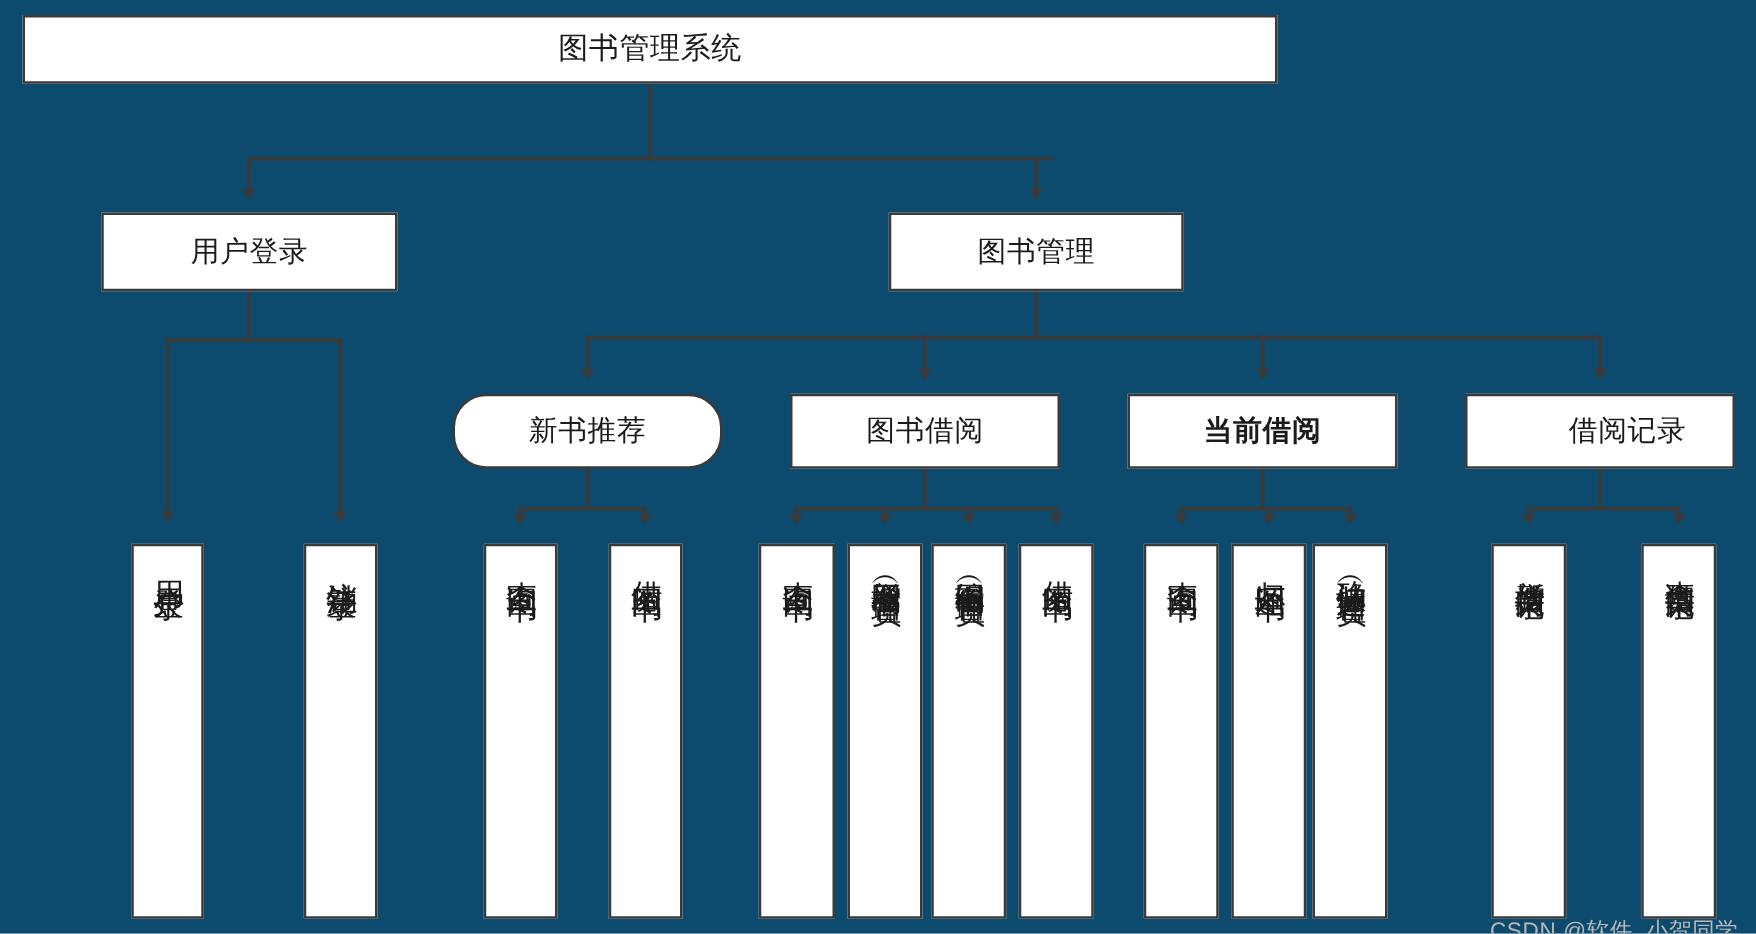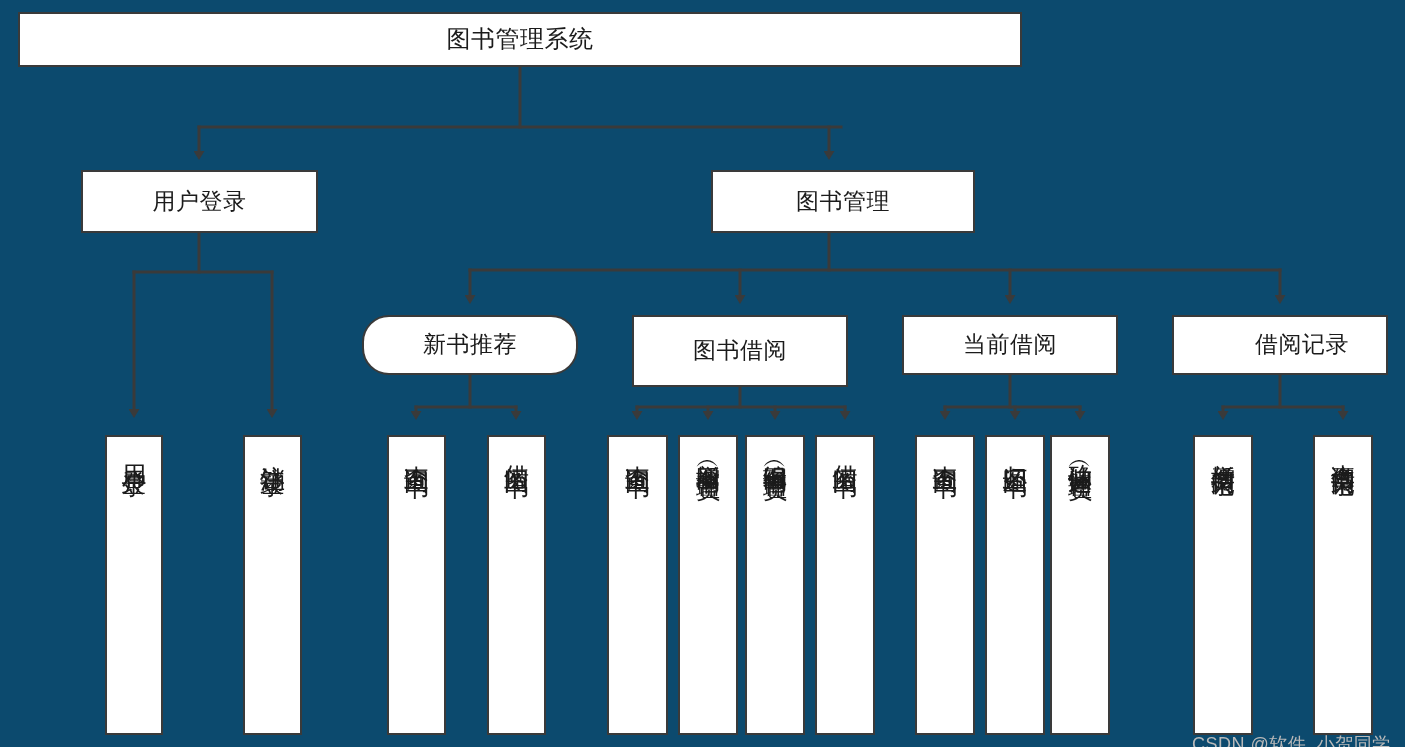--- a/index.html
+++ b/index.html
@@ -132,31 +132,31 @@
     </g>
   </svg>
 
   <div class="node horiz root" style="left: 18px; top: 12px; width: 1004px; height: 55px;">
     <span class="node-label">图书管理系统</span>
   </div>
 
   <div class="node horiz" style="left: 81px; top: 170px; width: 237px; height: 63px;">
     <span class="node-label">用户登录</span>
   </div>
-  <div class="node horiz" style="left: 711px; top: 170px; width: 264px; height: 63px;">
+  <div class="node horiz" style="left: 711px; top: 170px; width: 236px; height: 63px;">
     <span class="node-label">图书管理</span>
   </div>
 
   <div class="node horiz" style="left: 362px; top: 315px; width: 216px; height: 60px; border-radius: 27px;">
     <span class="node-label">新书推荐</span>
   </div>
-  <div class="node horiz" style="left: 632px; top: 315px; width: 216px; height: 72px;">
+  <div class="node horiz" style="left: 632px; top: 315px; width: 216px; height: 60px;">
     <span class="node-label">图书借阅</span>
   </div>
-  <div class="node horiz" style="left: 902px; top: 315px; width: 216px; height: 60px;">
+  <div class="node horiz" style="left: 902px; top: 315px; width: 216px; height: 60px; font-weight: bold;">
     <span class="node-label">当前借阅</span>
   </div>
   <div class="node horiz" style="left: 1172px; top: 315px; width: 216px; height: 60px; padding-left: 44px;">
     <span class="node-label">借阅记录</span>
   </div>
 
   <div class="node vert" style="left: 105px; top: 435px; width: 58px; height: 300px;">
     <span class="node-label">用户登录</span>
   </div>
   <div class="node vert" style="left: 243px; top: 435px; width: 59px; height: 300px;">

